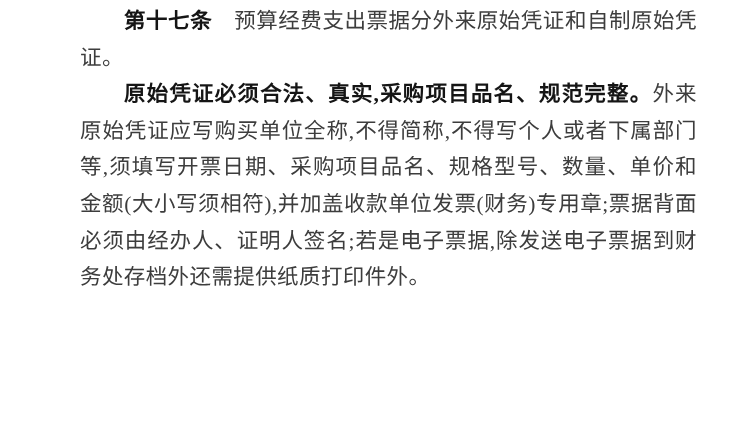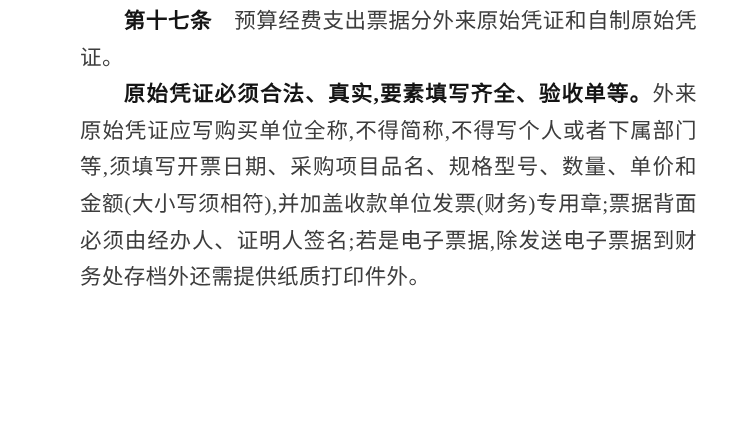--- a/index.html
+++ b/index.html
@@ -33,15 +33,15 @@
     font-weight: bold;
     color: #151515;
   }
 </style>
 </head>
 <body>
 
 <div class="page">
   <div id="document-body">
       <p class="para"><span class="run bold">第十七条</span><span class="run">　预算经费支出票据分外来原始凭证和自制原始凭证。</span></p>
-      <p class="para"><span class="run bold">原始凭证必须合法、真实,要素填写齐全、验收单等。</span><span class="run">外来原始凭证应写购买单位全称,不得简称,不得写个人或者下属部门等,须填写开票日期、采购项目品名、规格型号、数量、单价和金额(大小写须相符),并加盖收款单位发票(财务)专用章;票据背面必须由经办人、证明人签名;若是电子票据,除发送电子票据到财务处存档外还需提供纸质打印件外。</span></p>
+      <p class="para"><span class="run bold">原始凭证必须合法、真实,采购项目品名、规范完整。</span><span class="run">外来原始凭证应写购买单位全称,不得简称,不得写个人或者下属部门等,须填写开票日期、采购项目品名、规格型号、数量、单价和金额(大小写须相符),并加盖收款单位发票(财务)专用章;票据背面必须由经办人、证明人签名;若是电子票据,除发送电子票据到财务处存档外还需提供纸质打印件外。</span></p>
     </div>
 </div>
 
 </body></html>

